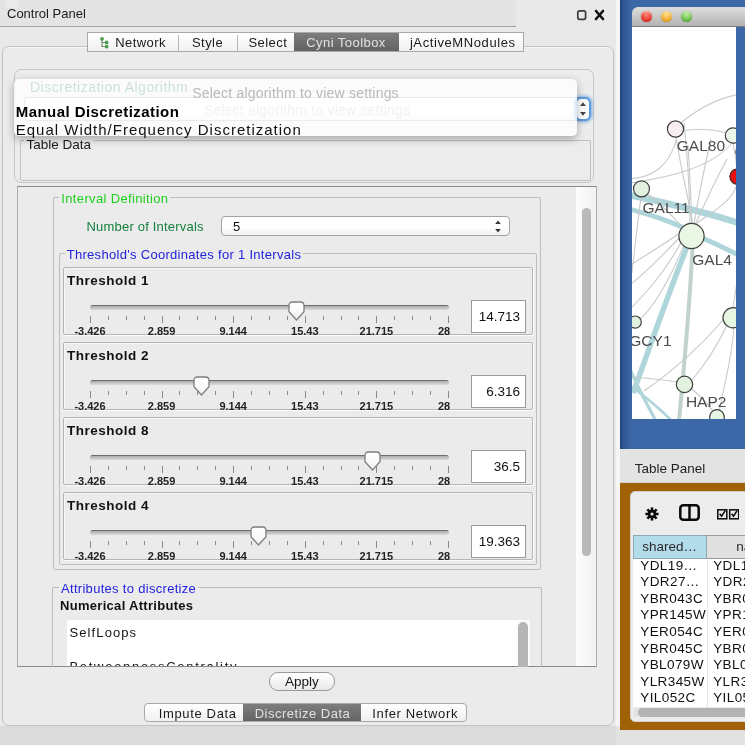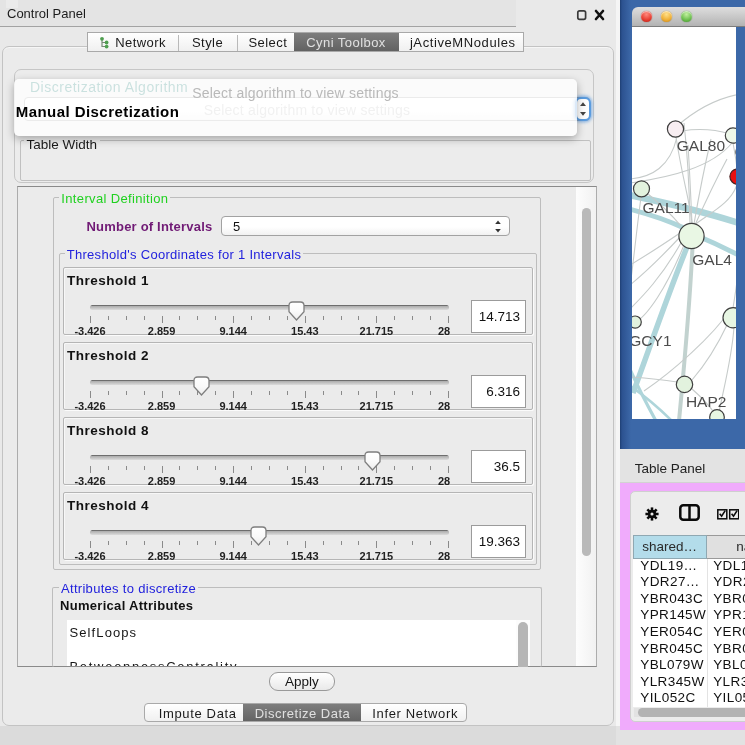--- a/index.html
+++ b/index.html
@@ -56,32 +56,32 @@
     <span class="ab" style="left:0;right:0;top:4px;color:#bdbdbd;font-size:14px;letter-spacing:0.2px;text-align:center">Select algorithm to view settings</span>
   </div>
 
   <div class="ab" style="left:575px;top:97px;width:15.5px;height:24px;background:#fdfdfd;border:2.5px solid #5b9cdf;border-radius:6px;box-shadow:0 0 3px 1.5px rgba(86,150,220,.6)"></div>
   <svg class="ab" style="left:577px;top:100px" width="12" height="18" viewBox="0 0 12 18">
     <path d="M6,2.2 L9,6 H3 Z" fill="#444"></path>
       <path d="M6,15.8 L9,12 H3 Z" fill="#444"></path>
   </svg>
 
   <div class="grp" style="left:19.5px;top:139.5px;width:571px;height:41px;border-color:#c0c0c0"></div>
-  <div class="ab" style="left:23.5px;top:136.5px;font-size:13.5px;color:#1a1a1a;background:#ececec;padding:0 3px">Table Width</div>
+  <div class="ab" style="left:23.5px;top:136.5px;font-size:13.5px;color:#1a1a1a;background:#ececec;padding:0 3px">Table Data</div>
 
   <div class="ab" style="left:17px;top:185.8px;width:579.5px;height:481px;background:#ebebeb;border-top:1px solid #8a8a8a;border-bottom:1px solid #8a8a8a;border-left:1px solid #acacac;border-right:1px solid #acacac"></div>
 
   <div class="ab" style="left:576.4px;top:186.8px;width:19.4px;height:479px;background:linear-gradient(90deg,#fdfdfd,#f1f1f1)"></div>
   <div class="ab" style="left:582px;top:208px;width:9px;height:348px;background:#b9b9b9;border-radius:4.5px"></div>
 
   <div class="grp" style="left:52.7px;top:196.7px;width:488.8px;height:373.3px"></div>
   <div class="gtitle" style="left:5.6px;color:#1fd11f;top:-7px"><span style="visibility:hidden">x</span></div>
   <div class="ab" style="left:59.3px;top:190.5px;font-size:13px;letter-spacing:0.35px;color:#1fd11f;background:#ebebeb;padding:0 2px">Interval Definition</div>
 
-  <div class="ab" style="left:86.5px;top:219px;font-size:13px;letter-spacing:0.2px;font-weight:bold;color:#701a75">Number of Intervals</div>
+  <div class="ab" style="left:86.5px;top:219px;font-size:13px;letter-spacing:0.2px;font-weight:normal;color:#15803d">Number of Intervals</div>
   <div class="combo" style="left:221px;top:216px;width:289px;height:19.5px">
     <span class="ab" style="left:11px;top:2px">5</span>
     <svg class="ab" style="right:5px;top:1px" width="12" height="17" viewBox="0 0 12 17">
       <path d="M6,2.5 L8.8,6 H3.2 Z" fill="#333"></path>
         <path d="M6,14.5 L8.8,11 H3.2 Z" fill="#333"></path>
     </svg>
   </div>
 
   <div class="grp" style="left:58.6px;top:252.7px;width:478.2px;height:312.3px"></div>
   <div class="ab" style="left:64.7px;top:246.5px;font-size:13px;letter-spacing:0.3px;color:#2222dd;background:#ebebeb;padding:0 2px">Threshold's Coordinates for 1 Intervals</div>
@@ -211,20 +211,21 @@
 <div class="ab" style="left:144.1px;top:702.7px;width:323.2px;height:19.7px;background:linear-gradient(#ffffff,#f0f0f0);border:1px solid #a9a9a9;border-radius:4px;overflow:hidden">
   <div class="ab" style="left:97.7px;top:0;width:118.4px;height:20px;background:linear-gradient(#7d7d7d,#5f5f5f)"></div>
   <span class="ab" style="left:13.6px;top:2px;font-size:13px;letter-spacing:0.65px;color:#1a1a1a">Impute Data</span>
   <span class="ab" style="left:109.6px;top:2px;font-size:13px;letter-spacing:0.5px;color:#e0e0e0">Discretize Data</span>
   <span class="ab" style="left:227.2px;top:2px;font-size:13px;letter-spacing:0.65px;color:#1a1a1a">Infer Network</span>
 </div>
 
 <div class="ab" style="left:13.7px;top:78.5px;width:563.7px;height:57.5px;background:rgba(255,255,255,0.78);border-radius:5px;box-shadow:0 3px 8px rgba(0,0,0,0.3);z-index:50">
   <div class="ab" style="left:0;right:0;top:6.2px;font-size:14px;letter-spacing:0.2px;color:#b9b9b9;text-align:center">Select algorithm to view settings</div>
   <div class="ab" style="left:2px;top:24.2px;font-size:15px;letter-spacing:0.45px;font-weight:bold;color:#000">Manual Discretization</div>
+  <div class="ab" style="left:2px;top:42.6px;font-size:15px;letter-spacing:1px;color:#111">Equal Width/Frequency Discretization</div>
 </div>
 
 <div class="ab" style="left:616px;top:0;width:4px;height:726px;background:#f5f5f5"></div>
 <div class="ab" style="left:0;top:726px;width:616px;height:19px;background:#dbdbdb"></div>
 <div class="ab" style="left:616px;top:726px;width:129px;height:19px;background:#e2e2e2"></div>
 
 <div class="ab" style="left:620px;top:0;width:125px;height:448.6px;background:linear-gradient(90deg,#1e3f73 0,#2c5290 2px,#3c68a8 11px,#3c68a8);overflow:hidden">
   <div class="ab" style="left:11.7px;top:6.8px;width:113.3px;height:20.2px;background:linear-gradient(#dedede,#b3b3b3);border-bottom:1px solid #7d7d7d;border-radius:6px 0 0 0">
     <div class="ab" style="left:9.6px;top:4.2px;width:11.2px;height:11.2px;border-radius:50%;background:radial-gradient(circle at 50% 30%,#ff8a7e,#e63d30 60%,#b01c12);box-shadow:inset 0 1px 1px rgba(255,255,255,.6),0 0 1px #8d2019"></div>
     <div class="ab" style="left:29.5px;top:4.2px;width:11.2px;height:11.2px;border-radius:50%;background:radial-gradient(circle at 50% 30%,#ffe08a,#efaf34 60%,#c07d10);box-shadow:inset 0 1px 1px rgba(255,255,255,.6),0 0 1px #8a6410"></div>
@@ -286,21 +287,21 @@
       <text x="10.5" y="186">GAL11</text>
       <text x="60.3" y="237.5">GAL4</text>
       <text x="-2.7" y="318.6">GCY1</text>
       <text x="104.2" y="318.6">H</text>
       <text x="53.9" y="379.8">HAP2</text>
     </g>
   </svg>
   </div>
 </div>
 
-<div class="ab" style="left:620px;top:448.6px;width:125px;height:281px;background:#f0abfc;overflow:hidden">
+<div class="ab" style="left:620px;top:448.6px;width:125px;height:281px;background:#a16207;overflow:hidden">
   <div class="ab" style="left:0;top:0;width:125px;height:34.4px;background:#e3e3e3;border-bottom:1px solid #d2d2d2">
     <span class="ab" style="left:14.8px;top:12px;font-size:13.5px;color:#222">Table Panel</span>
   </div>
 
   <div class="ab" style="left:10px;top:42.1px;width:130px;height:231.3px;background:#ececec;border:1px solid #cfcfcf;border-radius:5px"></div>
 
   <svg class="ab" style="left:24.5px;top:58.7px" width="14" height="14" viewBox="-10 -10 20 20">
     <g fill="#0a0a0a">
       <rect x="-1.8" y="-9.4" width="3.6" height="18.8"></rect>
       <rect x="-1.8" y="-9.4" width="3.6" height="18.8" transform="rotate(45)"></rect>

